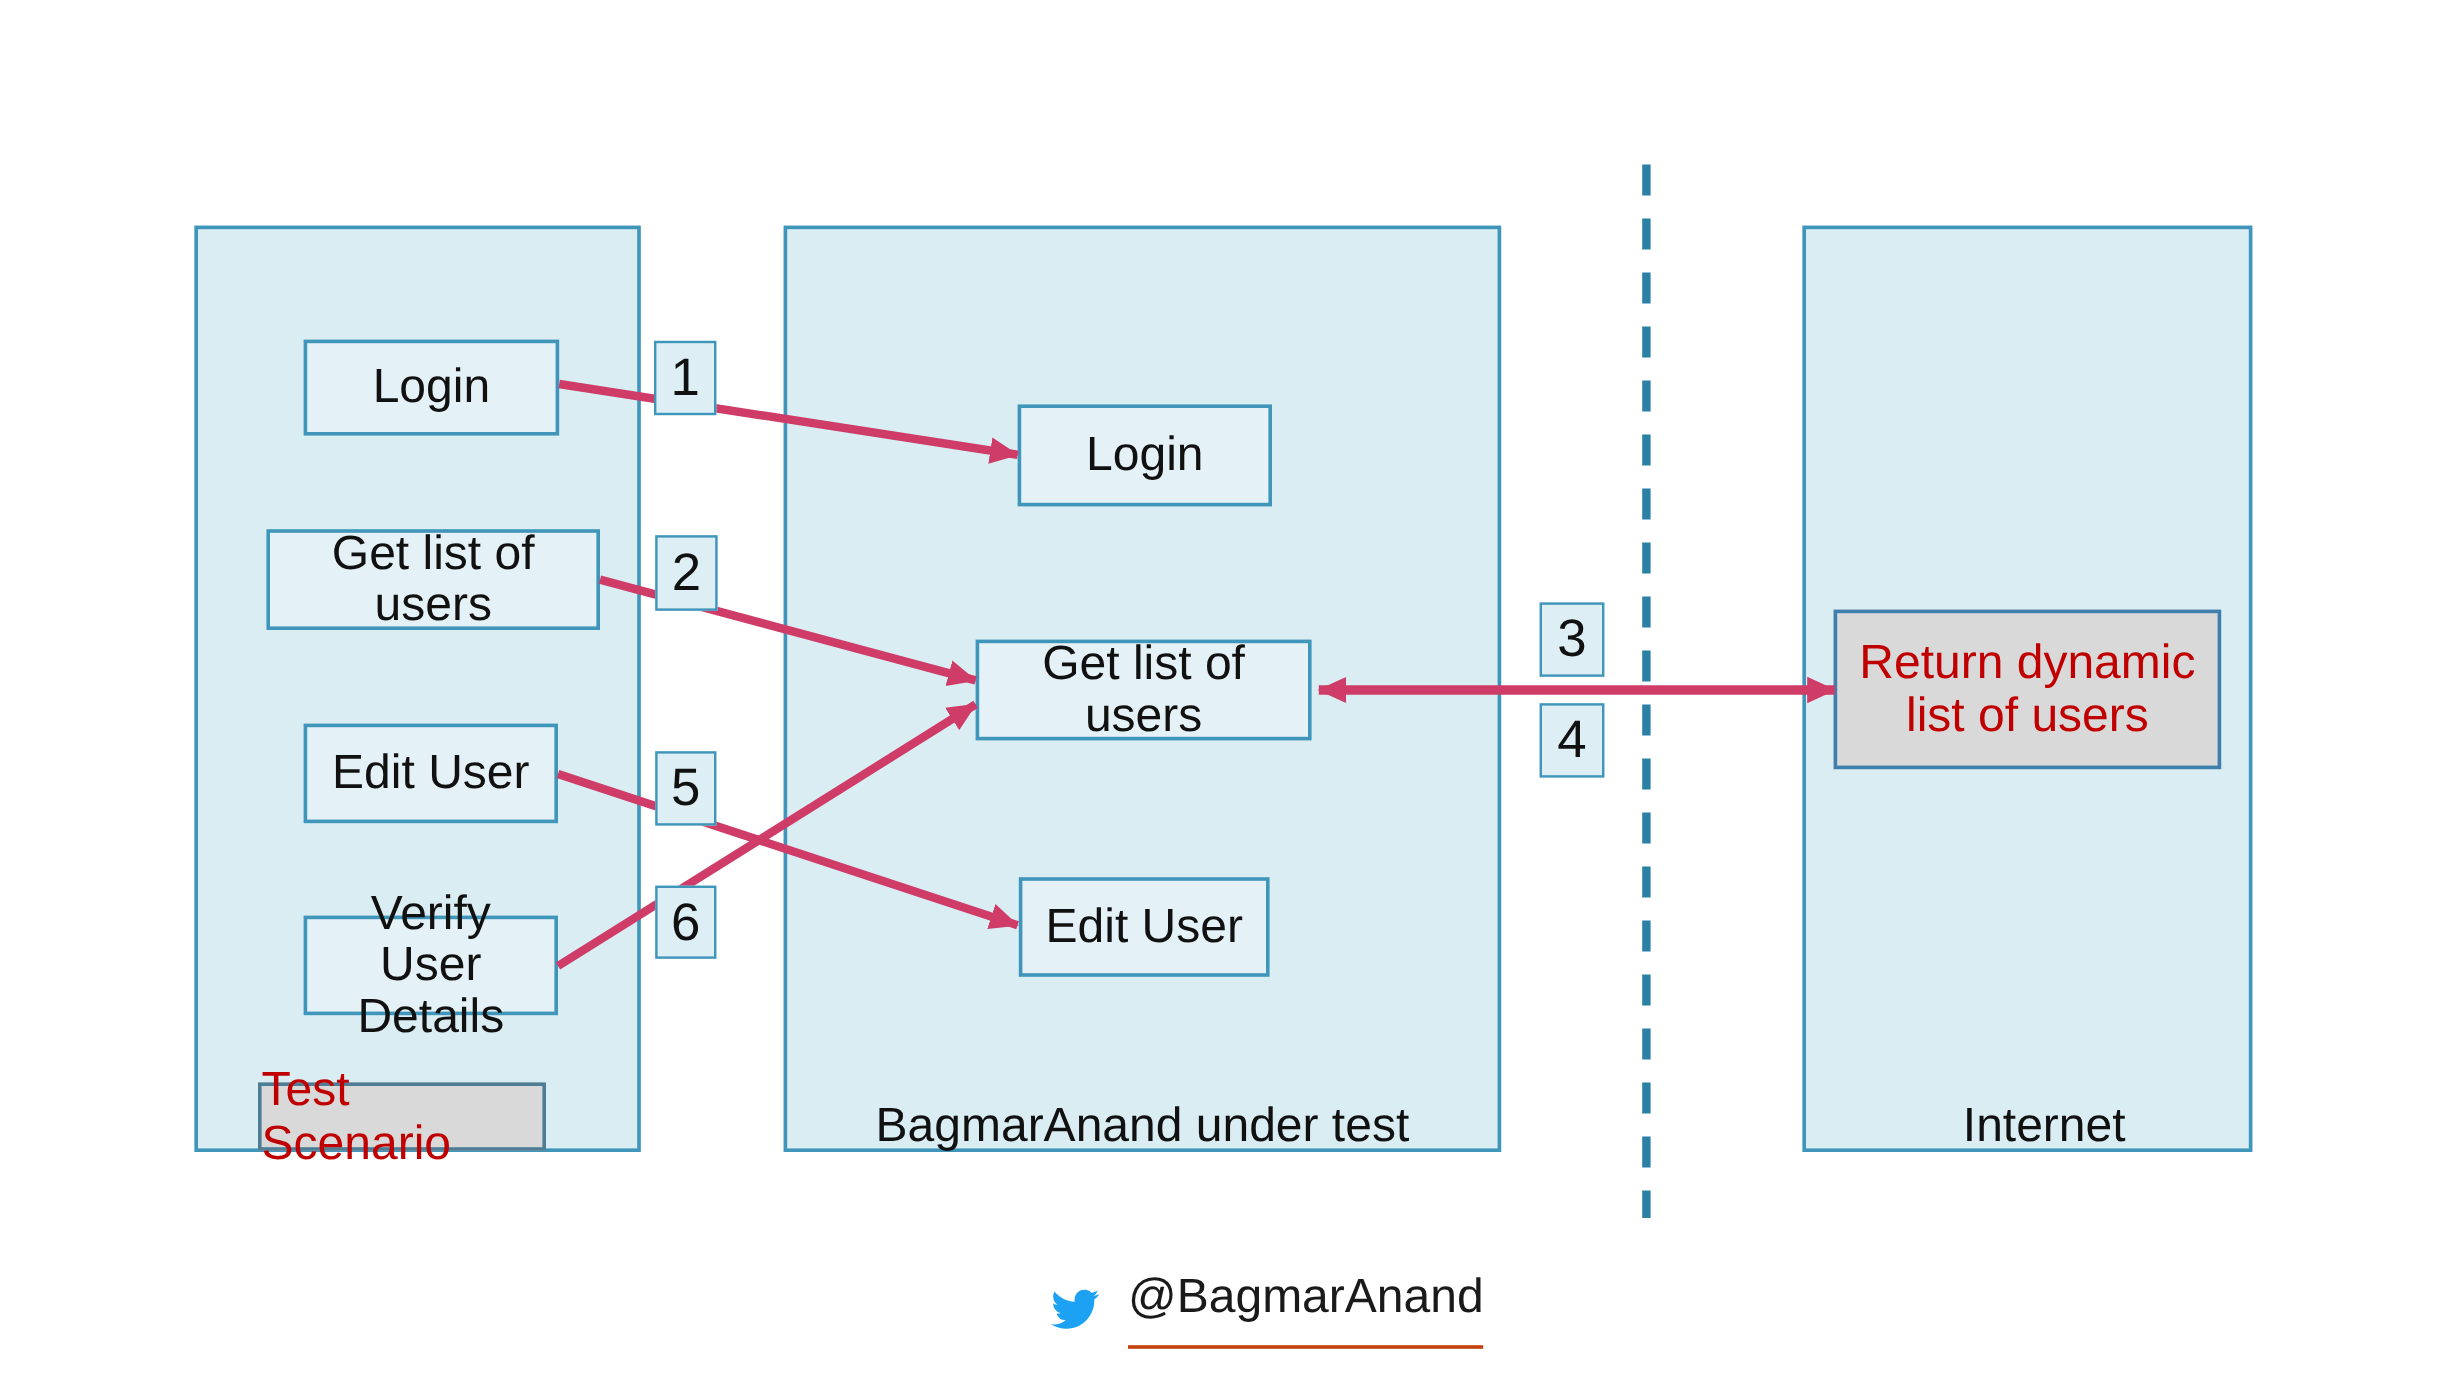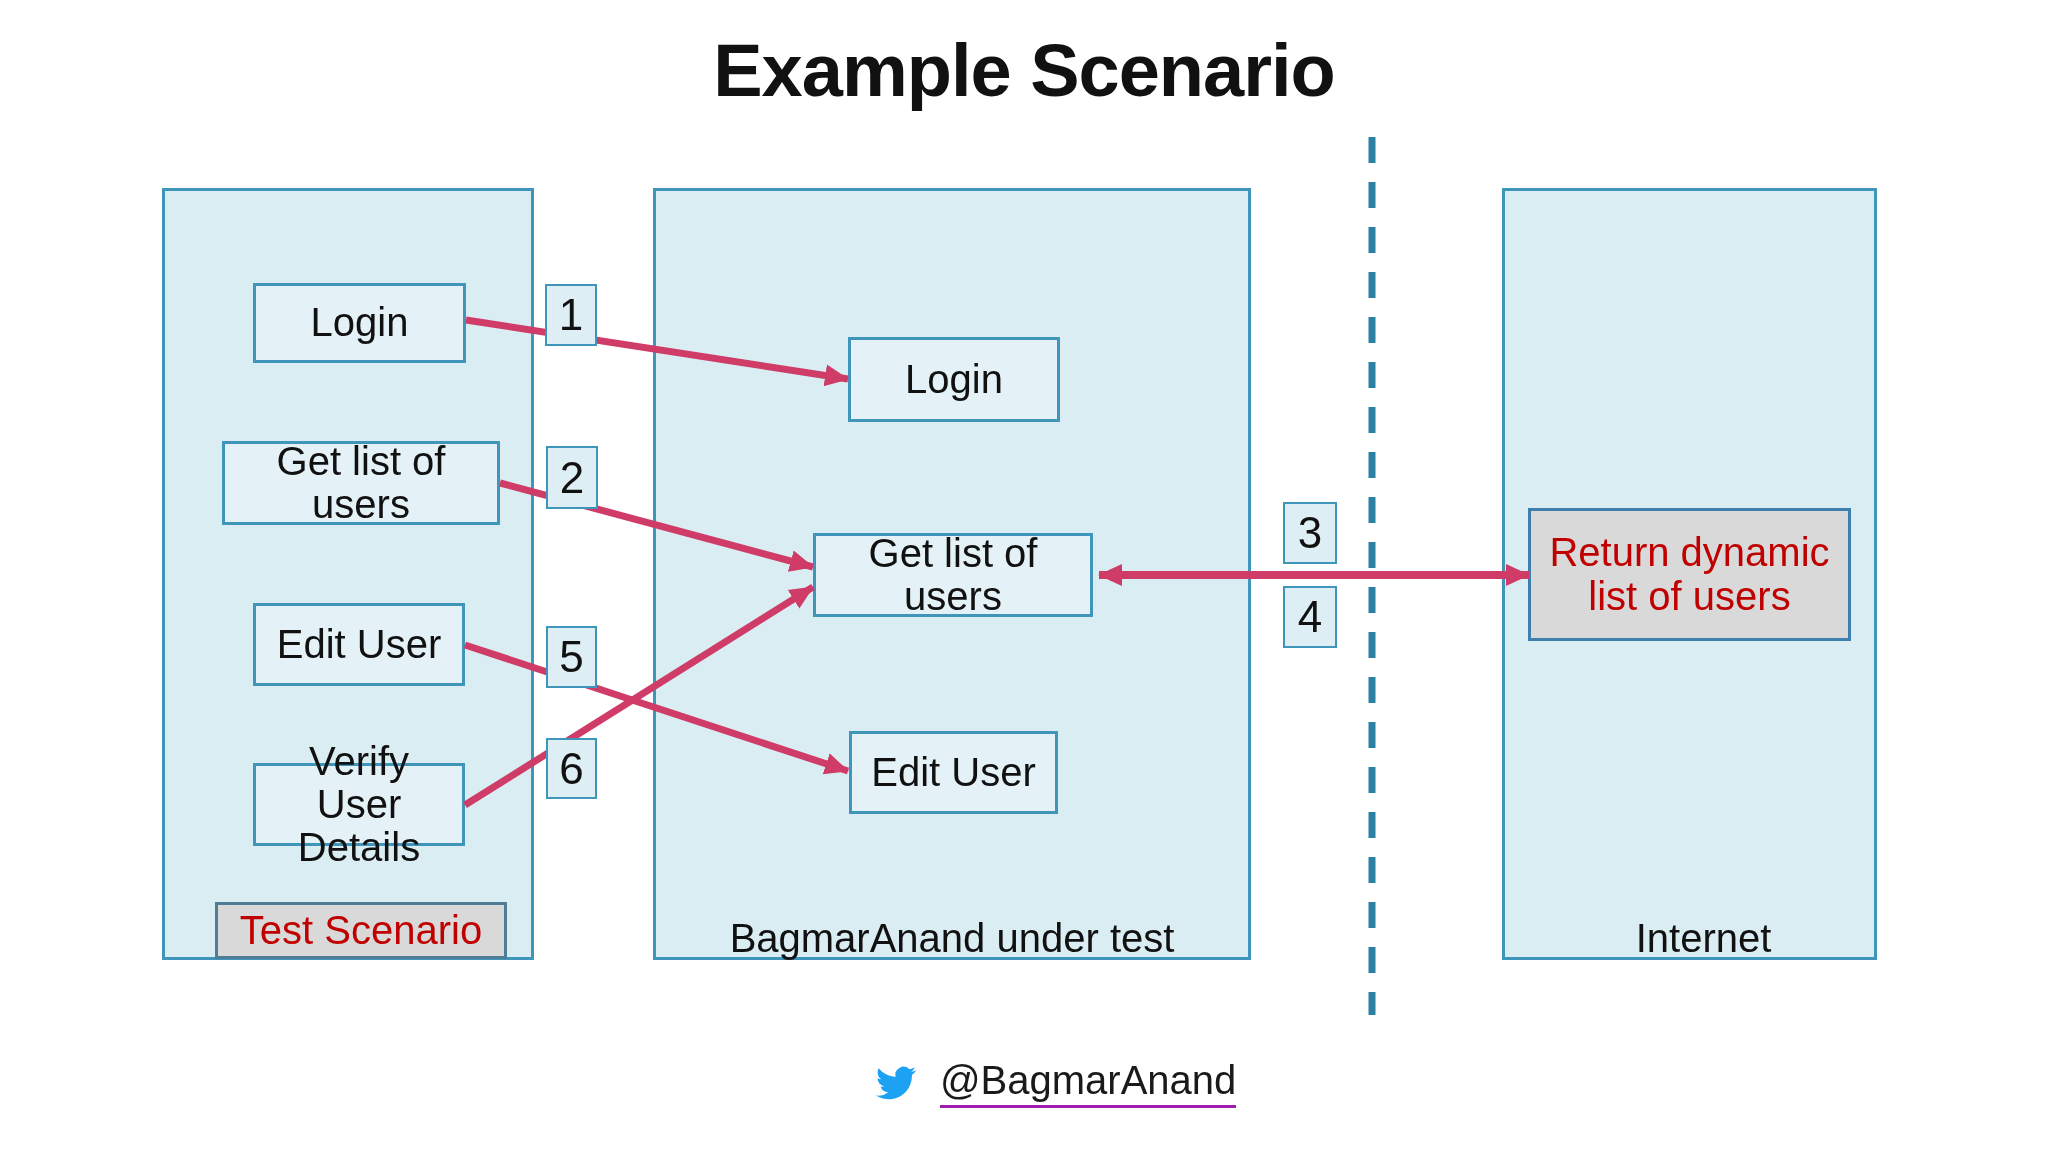--- a/index.html
+++ b/index.html
@@ -32,50 +32,49 @@
   .box-ts-edituser{left:253px;top:603px;width:212px;height:83px;}
   .box-ts-verify{left:253px;top:763px;width:212px;height:83px;padding:0 20px;}
   .box-app-login{left:848px;top:337px;width:212px;height:85px;}
   .box-app-getlist{left:813px;top:533px;width:280px;height:84px;}
   .box-app-edituser{left:849px;top:731px;width:209px;height:83px;}
   .box-net-return{
     left:1528px;top:508px;width:323px;height:133px;background:#d9d9d9;
     border:3px solid #3f7fae;color:#c00000;padding:0 2px;
   }
   .label-test-scenario{
-    position:absolute;left:215px;top:902px;width:292px;height:57px;background:#d9d9d9;
+    position:absolute;left:215px;top:902px;width:240px;height:57px;background:#d9d9d9;
     border:3px solid #4e7d95;box-sizing:border-box;display:flex;align-items:center;
     justify-content:center;font-size:40px;color:#c00000;z-index:2;
   }
   .badge{
     position:absolute;background:#ddeef4;border:2.5px solid #4095ba;box-sizing:border-box;
     display:flex;align-items:center;justify-content:center;font-size:44px;color:#111111;z-index:4;
   }
   .badge-1{left:545px;top:284px;width:52px;height:62px;}
   .badge-2{left:546px;top:446px;width:52px;height:63px;}
   .badge-3{left:1283px;top:502px;width:54px;height:62px;}
   .badge-4{left:1283px;top:586px;width:54px;height:62px;}
   .badge-5{left:546px;top:626px;width:51px;height:62px;}
   .badge-6{left:546px;top:738px;width:51px;height:61px;}
   .arrows-layer{position:absolute;left:0;top:0;width:2048px;height:1152px;z-index:3;pointer-events:none;}
   .footer{
     position:absolute;left:872px;top:1058px;display:flex;align-items:center;gap:20px;z-index:2;
   }
   .twitter-icon{width:48px;height:40px;display:block;}
   .twitter-handle{
-    font-size:40px;color:#1a1a1a;text-decoration:none;border-bottom:3px solid #a21caf;
-    padding-bottom:2px;cursor:pointer;
+    font-size:40px;color:#1a1a1a;text-decoration:none;border-bottom:3px solid #c2410c;
+    padding-bottom:18px;cursor:pointer;
   }
 </style>
 </head>
 <body>
 
 <div class="stage">
 
-  <h1 class="title">Example Scenario</h1>
 
   <div class="panel panel-test"></div>
   <div class="panel panel-app"></div>
   <div class="panel panel-internet"></div>
 
   <div class="task-box box-ts-login">Login</div>
   <div class="task-box box-ts-getlist">Get list of users</div>
   <div class="task-box box-ts-edituser">Edit User</div>
   <div class="task-box box-ts-verify">Verify User Details</div>
 

